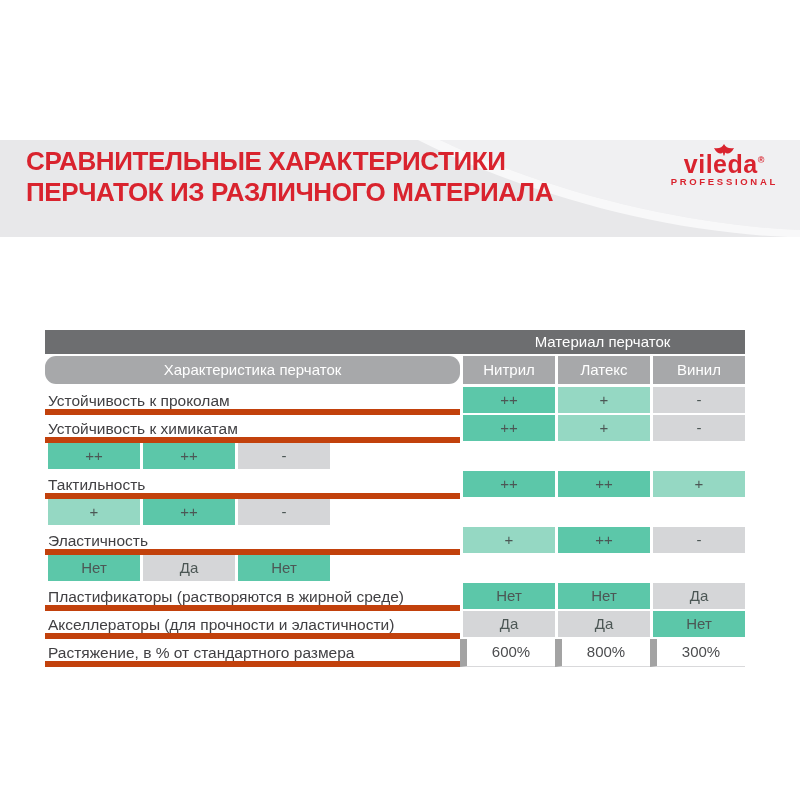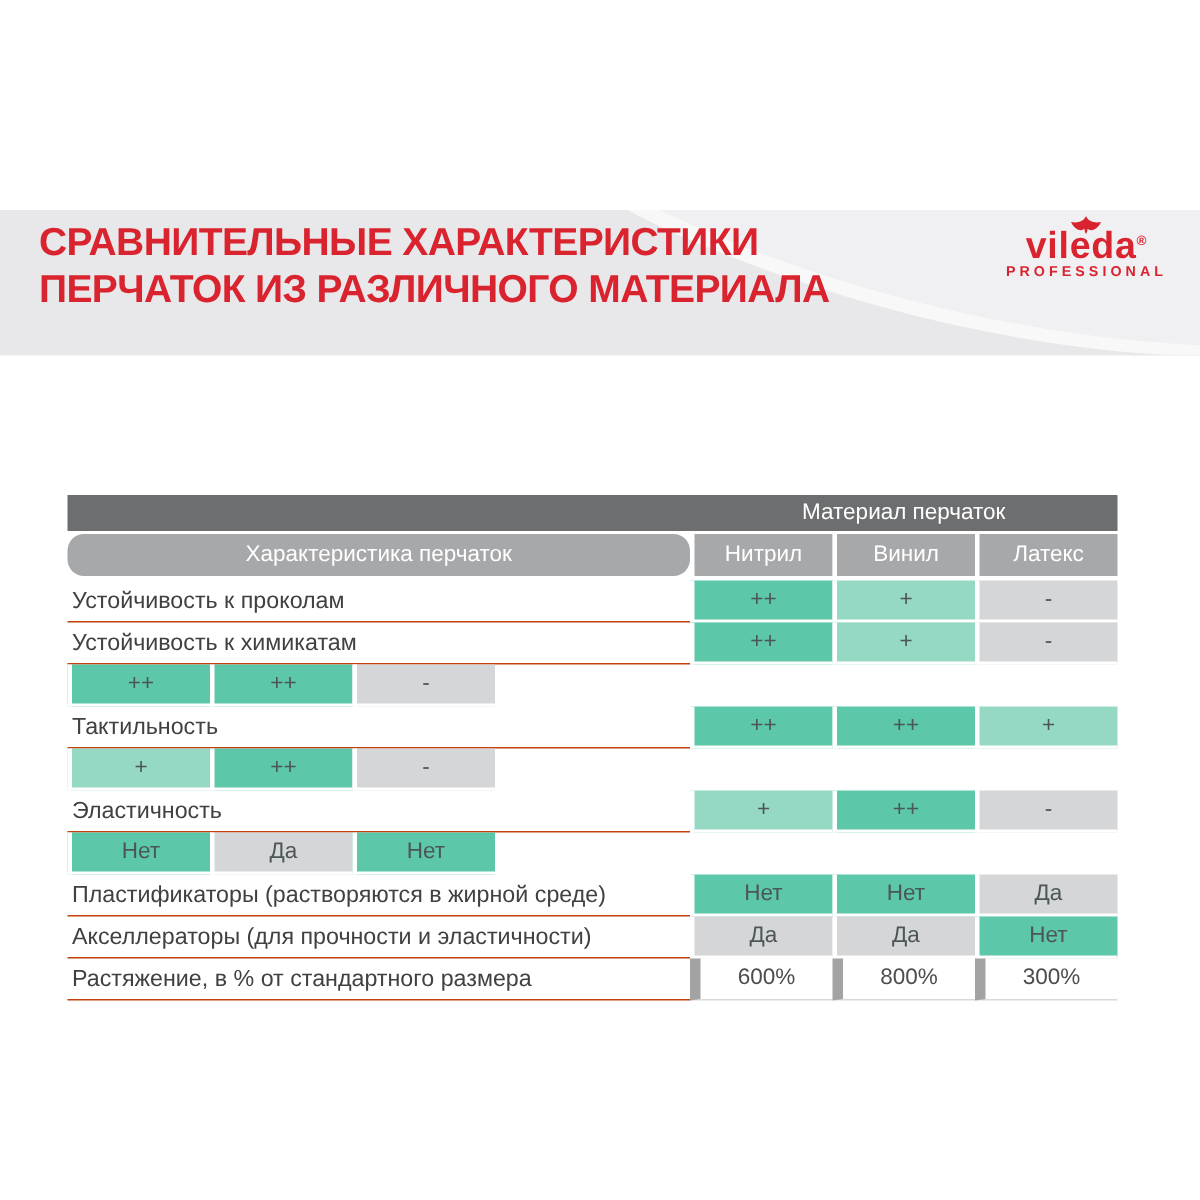--- a/index.html
+++ b/index.html
@@ -38,21 +38,21 @@
   .thead2{display:flex;height:28px;margin-bottom:3px;}
   .label-col{width:415px;box-sizing:border-box;}
   .val-col{width:95px;box-sizing:border-box;border-left:3px solid #ffffff;text-align:center;}
   .thead2 .label-col{
     background:#a7a8aa;color:#ffffff;text-align:center;
     line-height:28px;font-size:15px;border-radius:11px;
   }
   .thead2 .val-col{background:#a7a8aa;color:#ffffff;line-height:28px;font-size:15px;}
   .trow{display:flex;height:28px;}
   .trow .label-col{
-    border-bottom:1px solid #c2410c;
+    border-bottom:6px solid #c2410c;
     font-size:15.5px;color:#414043;line-height:27px;
     padding-left:3px;white-space:nowrap;overflow:hidden;
   }
   .trow .val-col{
     border-bottom:2px solid #ffffff;
     line-height:26px;font-size:15px;color:#4c5755;
   }
   .cell-strong{background:#5cc7a9;}
   .cell-light{background:#95d8c3;}
   .cell-neutral{background:#d5d6d8;color:#4c4d4f;}
@@ -84,22 +84,22 @@
     </div>
   </div>
 
   <div class="cmp-table">
     <div class="thead1">
       <span class="mat">Материал перчаток</span>
     </div>
     <div class="thead2">
       <div class="label-col">Характеристика перчаток</div>
       <div class="val-col">Нитрил</div>
+      <div class="val-col">Латекс</div>
       <div class="val-col">Винил</div>
-      <div class="val-col">Латекс</div>
     </div>
 
     <div class="trow">
       <div class="label-col">Устойчивость к проколам</div>
       <div class="val-col cell-strong">++</div>
       <div class="val-col cell-light">+</div>
       <div class="val-col cell-neutral">-</div>
     </div>
     <div class="trow">
       <div class="label-col">Устойчивость к химикатам</div>

